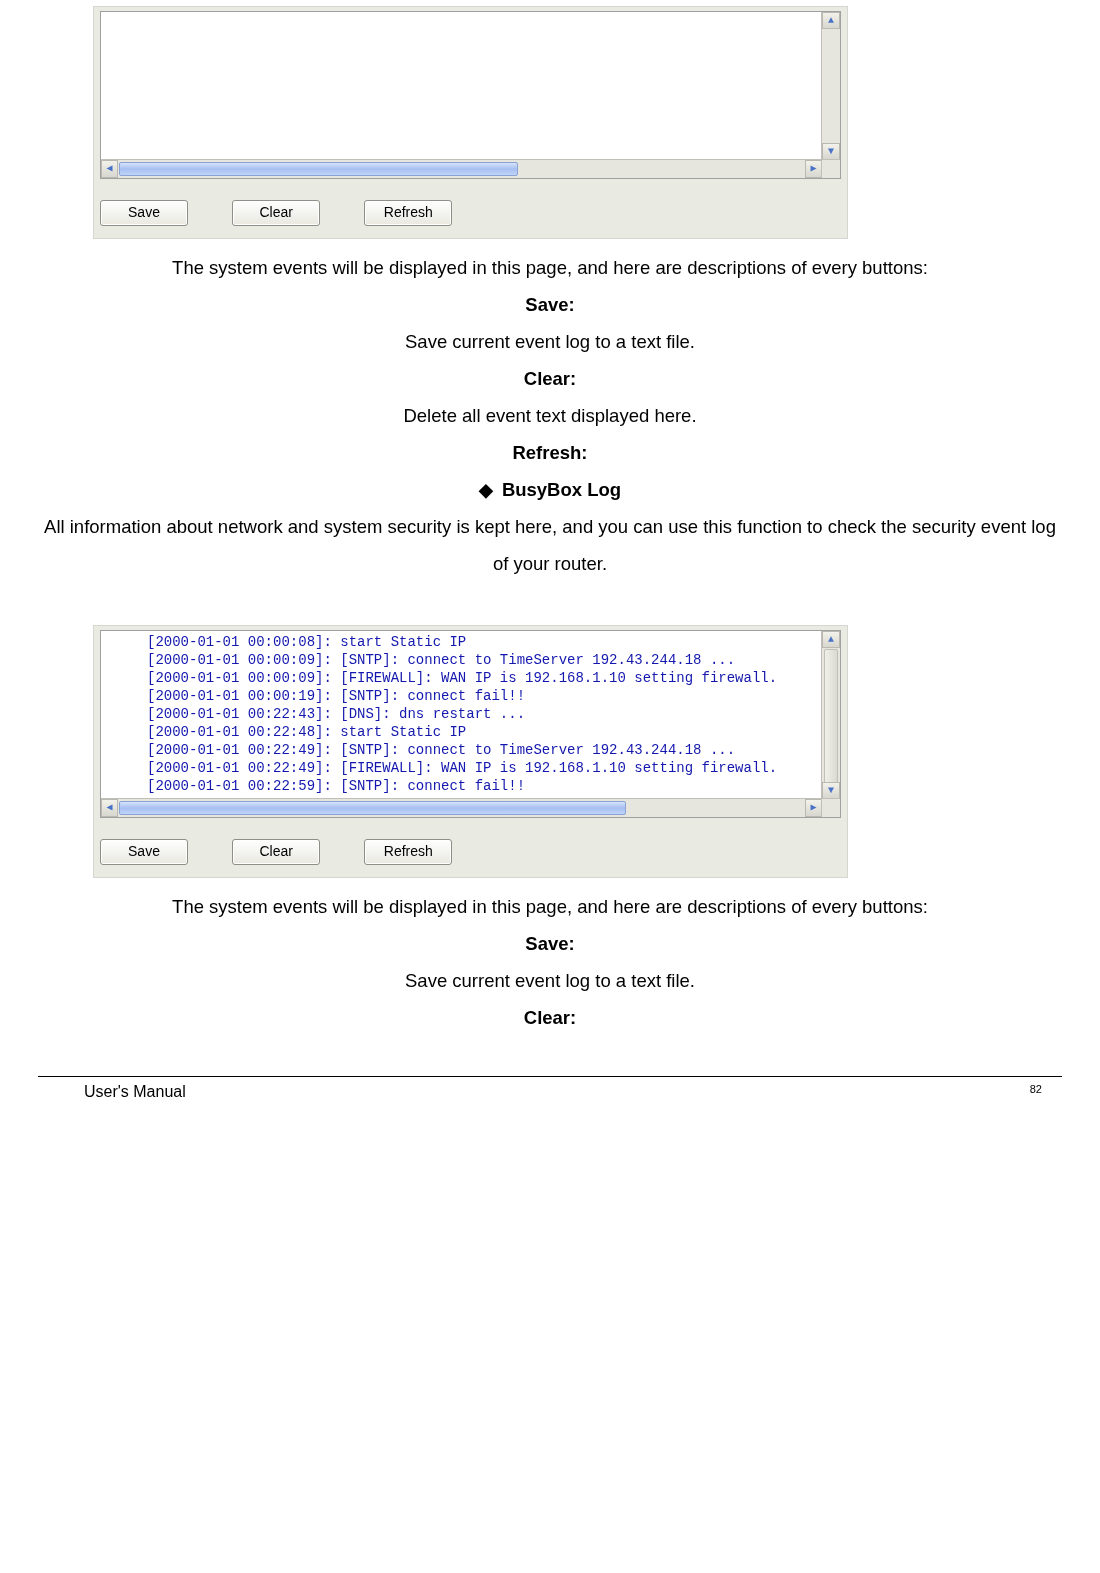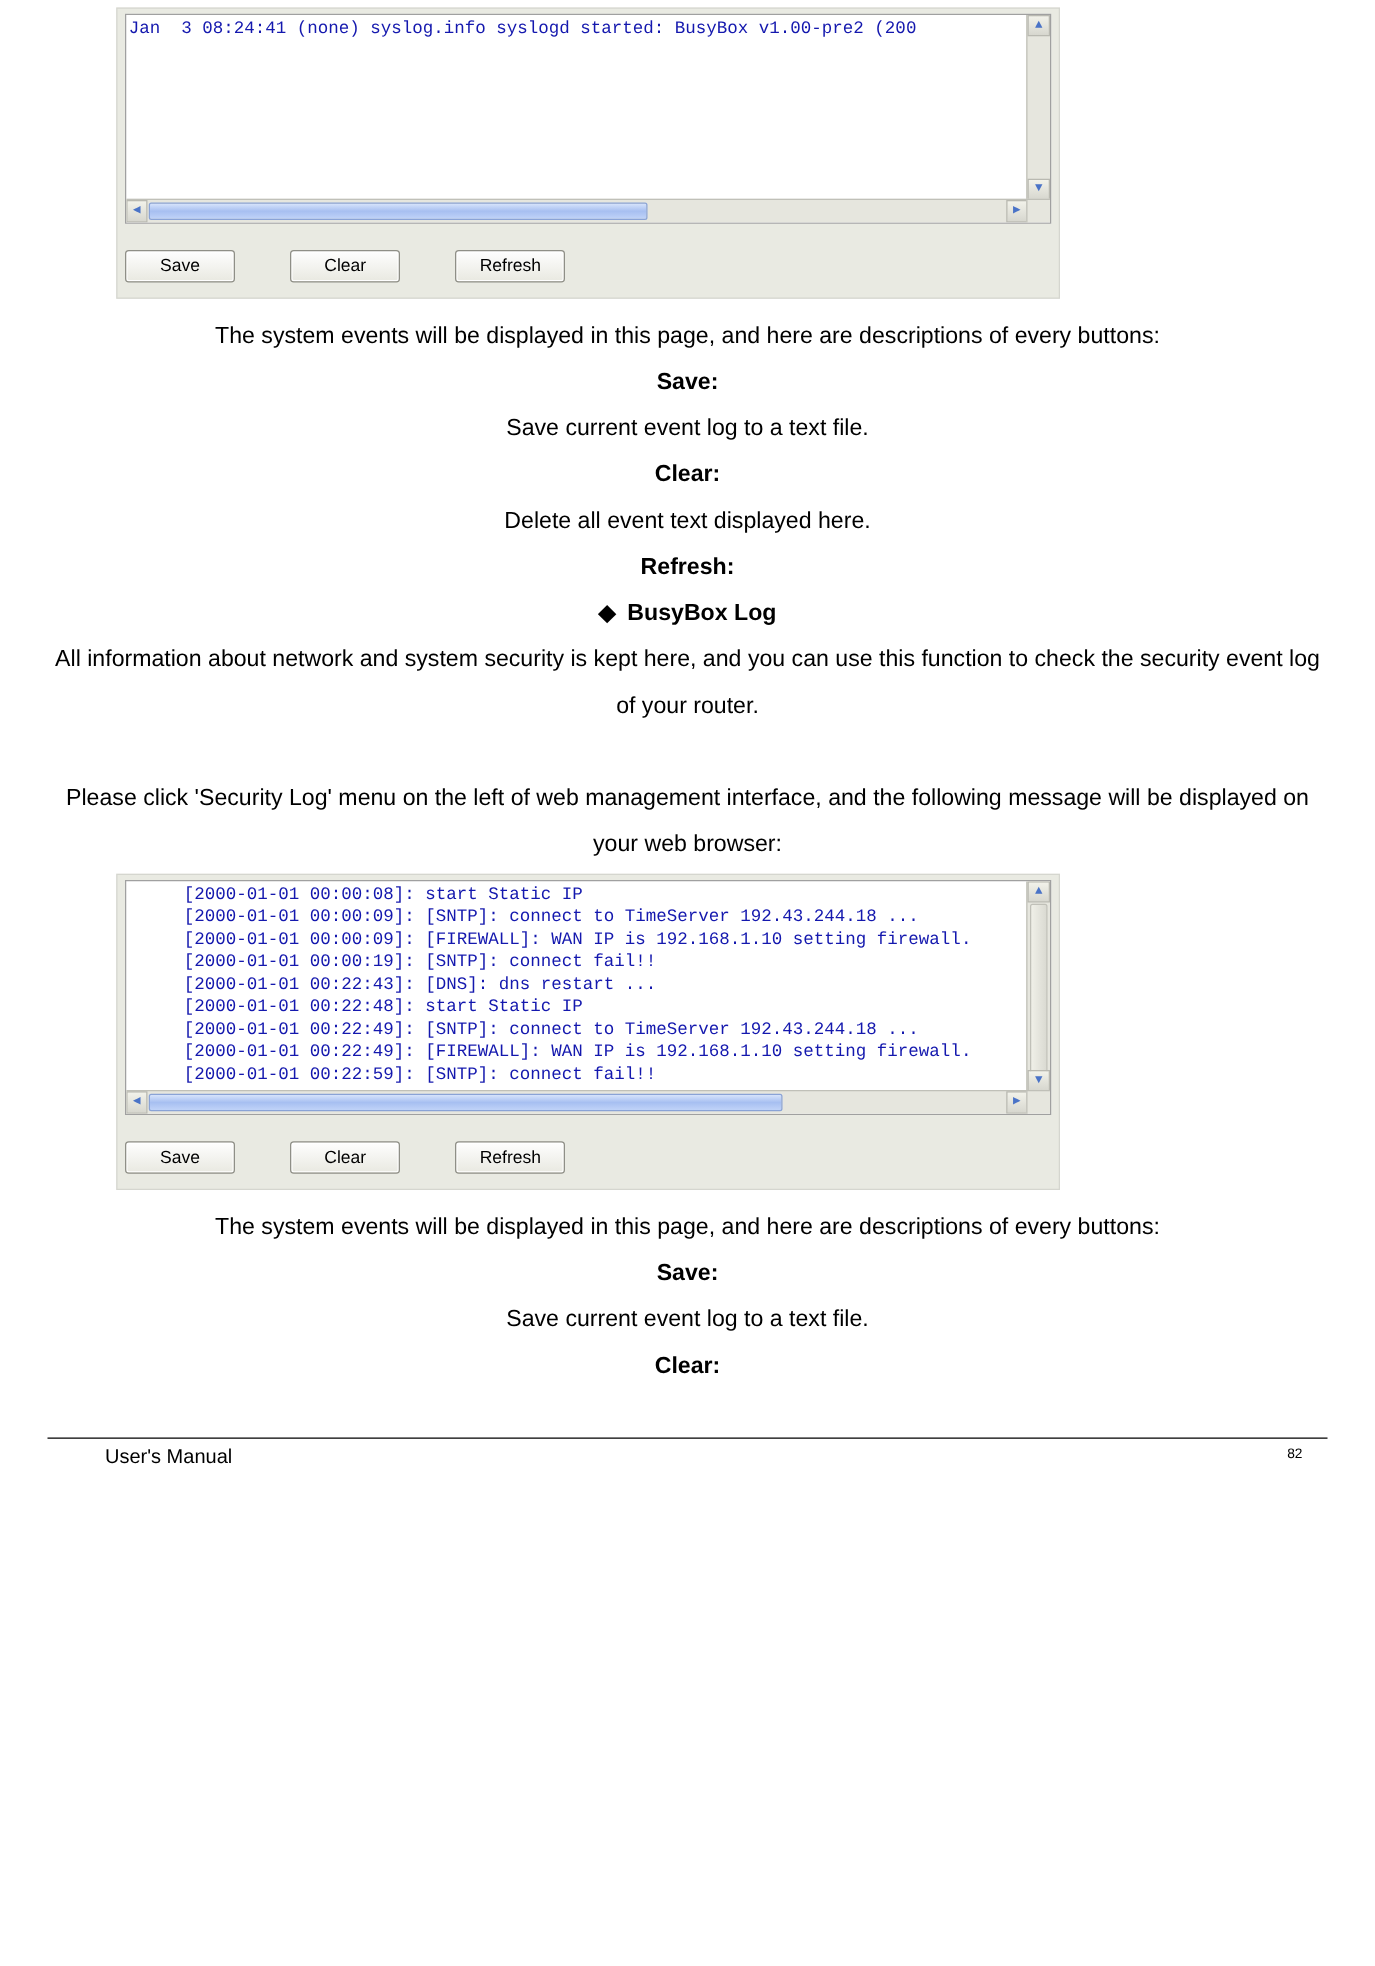--- a/index.html
+++ b/index.html
@@ -139,21 +139,20 @@
   }
   .footer .right { font-size: 11px; padding-right: 20px; }
 </style>
 </head>
 <body>
 
 <div class="page">
 
   <div class="screenshot-panel">
     <div class="log-area one">
-      <div class="log-content">Jan  3 08:24:41 (none) syslog.info syslogd started: BusyBox v1.00-pre2 (200</div>
       <div class="vscroll">
         <div class="arrow up">▲</div>
         <div class="arrow down">▼</div>
       </div>
       <div class="hscroll">
         <div class="arrow left">◀</div>
         <div class="hthumb"></div>
         <div class="arrow right">▶</div>
       </div>
       <div class="corner"></div>
@@ -172,21 +171,20 @@
     <p class="bold">Clear:</p>
     <p>Delete all event text displayed here.</p>
     <p class="bold">Refresh:</p>
 
     <p class="section-heading">
       <span class="diamond">◆</span>
       <span>BusyBox Log</span>
     </p>
     <p>All information about network and system security is kept here, and you can use this function to check the security event log of your router.</p>
     <br>
-    <p>Please click 'Security Log' menu on the left of web management interface, and the following message will be displayed on your web browser:</p>
   </div>
 
   <div class="screenshot-panel">
     <div class="log-area two">
       <div class="log-content">[2000-01-01 00:00:08]: start Static IP
 [2000-01-01 00:00:09]: [SNTP]: connect to TimeServer 192.43.244.18 ...
 [2000-01-01 00:00:09]: [FIREWALL]: WAN IP is 192.168.1.10 setting firewall.
 [2000-01-01 00:00:19]: [SNTP]: connect fail!!
 [2000-01-01 00:22:43]: [DNS]: dns restart ...
 [2000-01-01 00:22:48]: start Static IP

